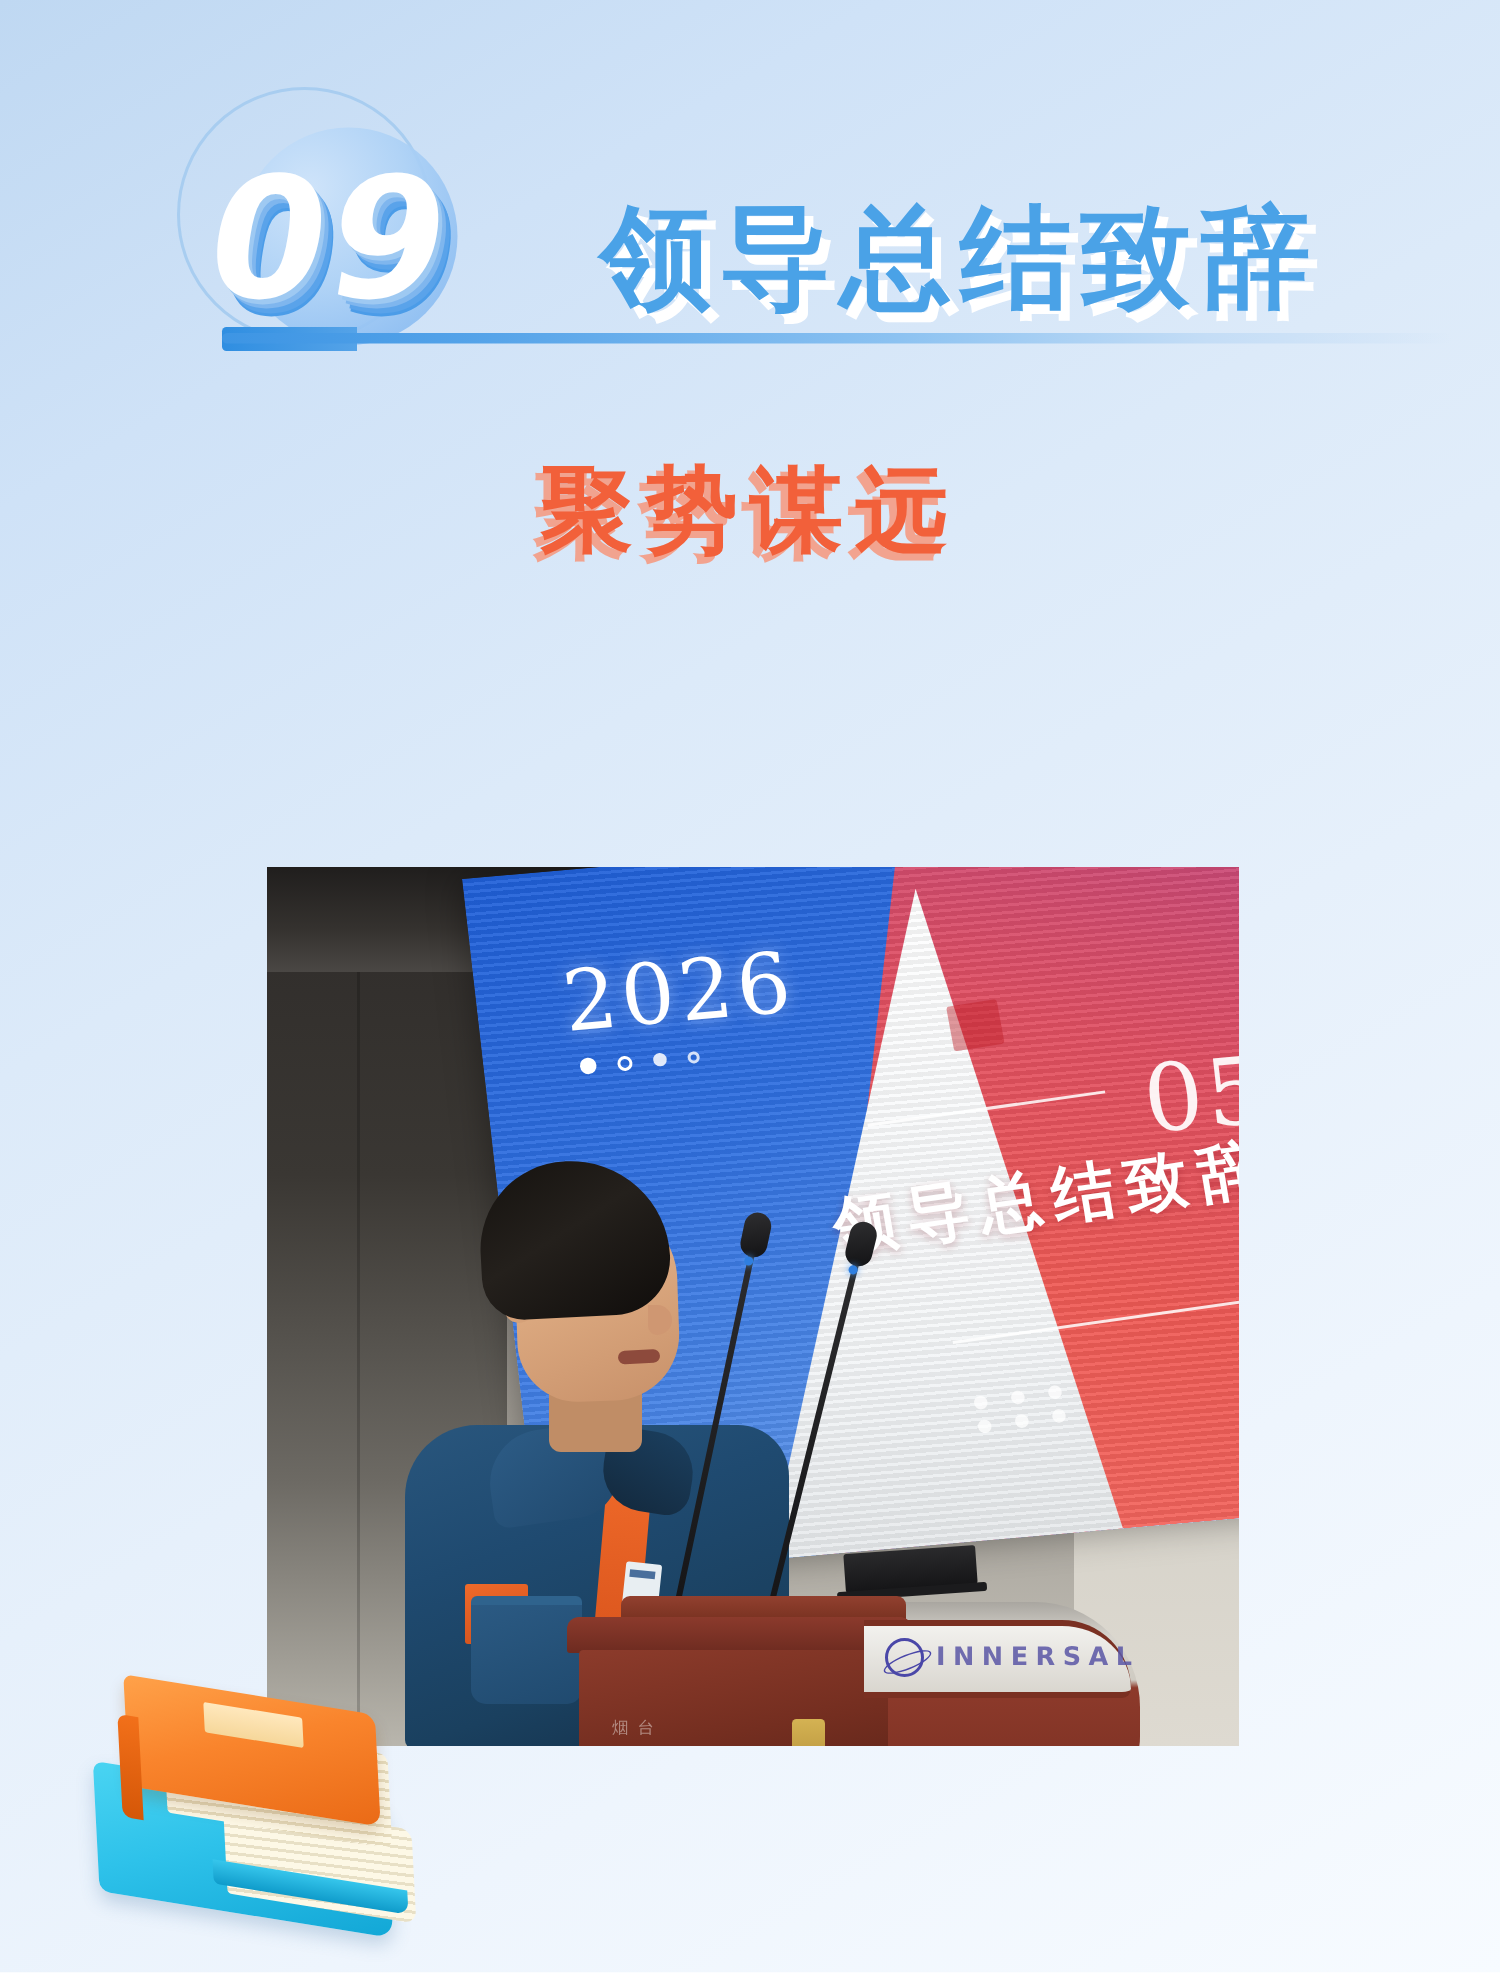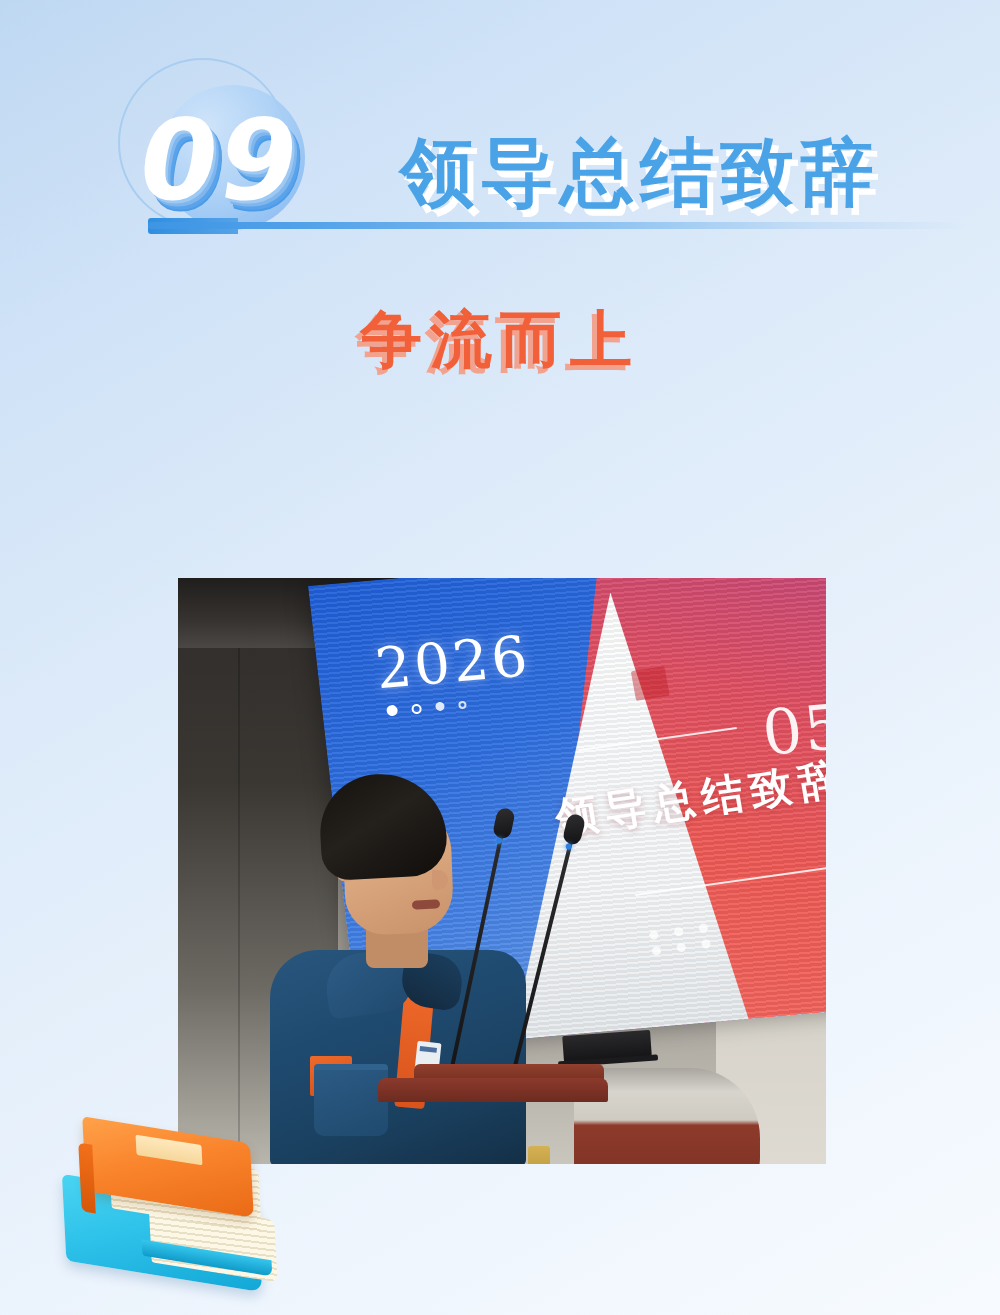--- a/index.html
+++ b/index.html
@@ -244,21 +244,21 @@
     <div class="underbar-cap"></div>
     <div class="underbar"></div>
 
     <div class="num09">
       <span class="inner">09</span>
     </div>
 
     <div class="title-cn">领导总结致辞</div>
   </div>
 
-  <div class="slogan" id="slogan1">争流而上</div>
+  <div class="slogan" id="slogan1">聚势谋远</div>
 
   <div id="photo">
 
     <div class="wall"></div>
     <div class="wall-left"></div>
     <div class="wall-seam" style="left:60px"></div>
     <div class="wall-seam" style="left:560px"></div>
     <div class="wall-right"></div>
     <div class="ceiling"></div>
 
@@ -319,20 +319,27 @@
     <div class="mic" id="mic2">
       <div class="stem"></div>
       <div class="head"></div>
       <div class="led"></div>
     </div>
 
     <div class="podium">
       <div class="pod-curve"></div>
       <div class="pod-step"></div>
       <div class="pod-top"></div>
+      <div class="pod-front">
+        <div class="pod-sub">烟台</div>
+      </div>
+      <div class="pod-plate">
+        <div class="pod-logo"></div>
+        <div class="pod-text">INNERSAL</div>
+      </div>
       <div class="pod-pillar"></div>
 
     </div>
 
   </div>
 
   <div id="books">
     <div class="bk-blue-body"></div>
     <div class="bk-blue-pages"></div>
     <div class="bk-blue-edge"></div>

